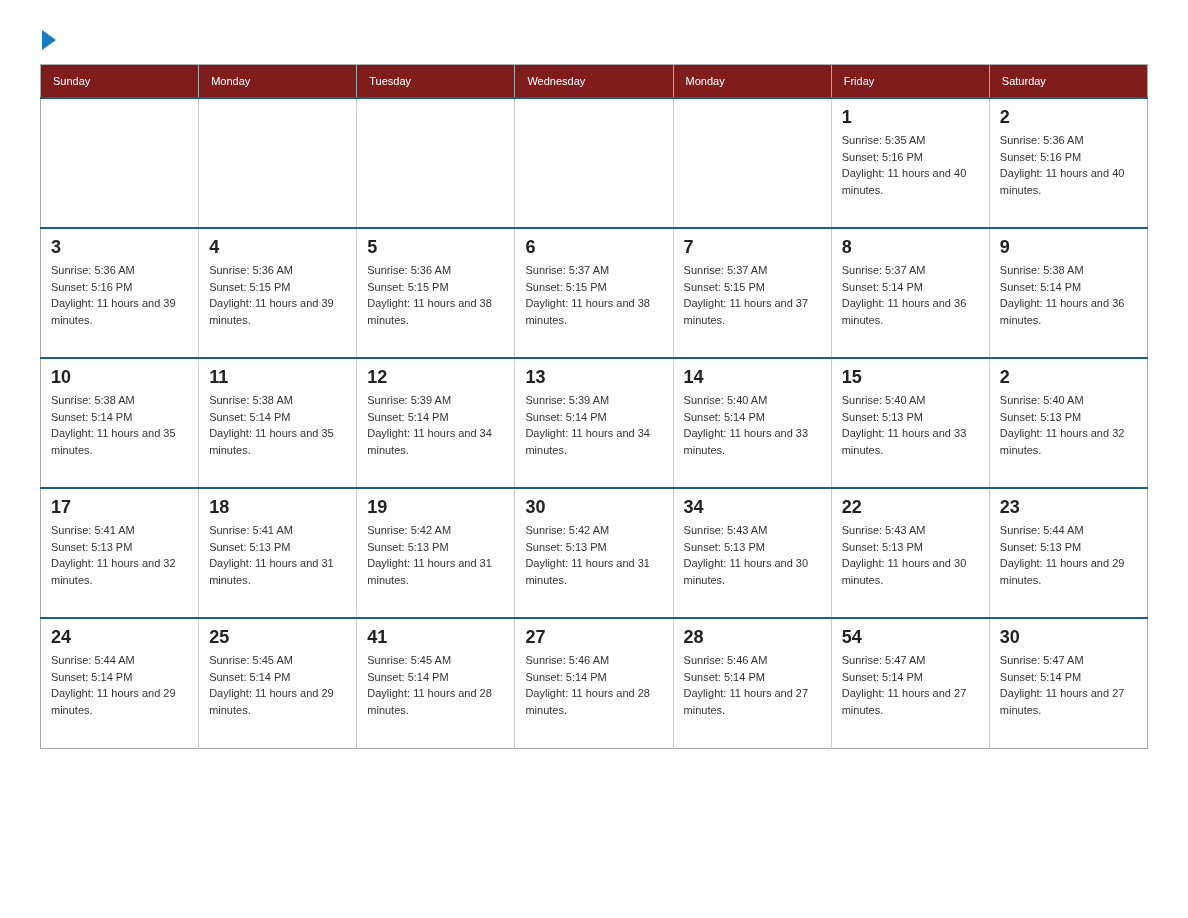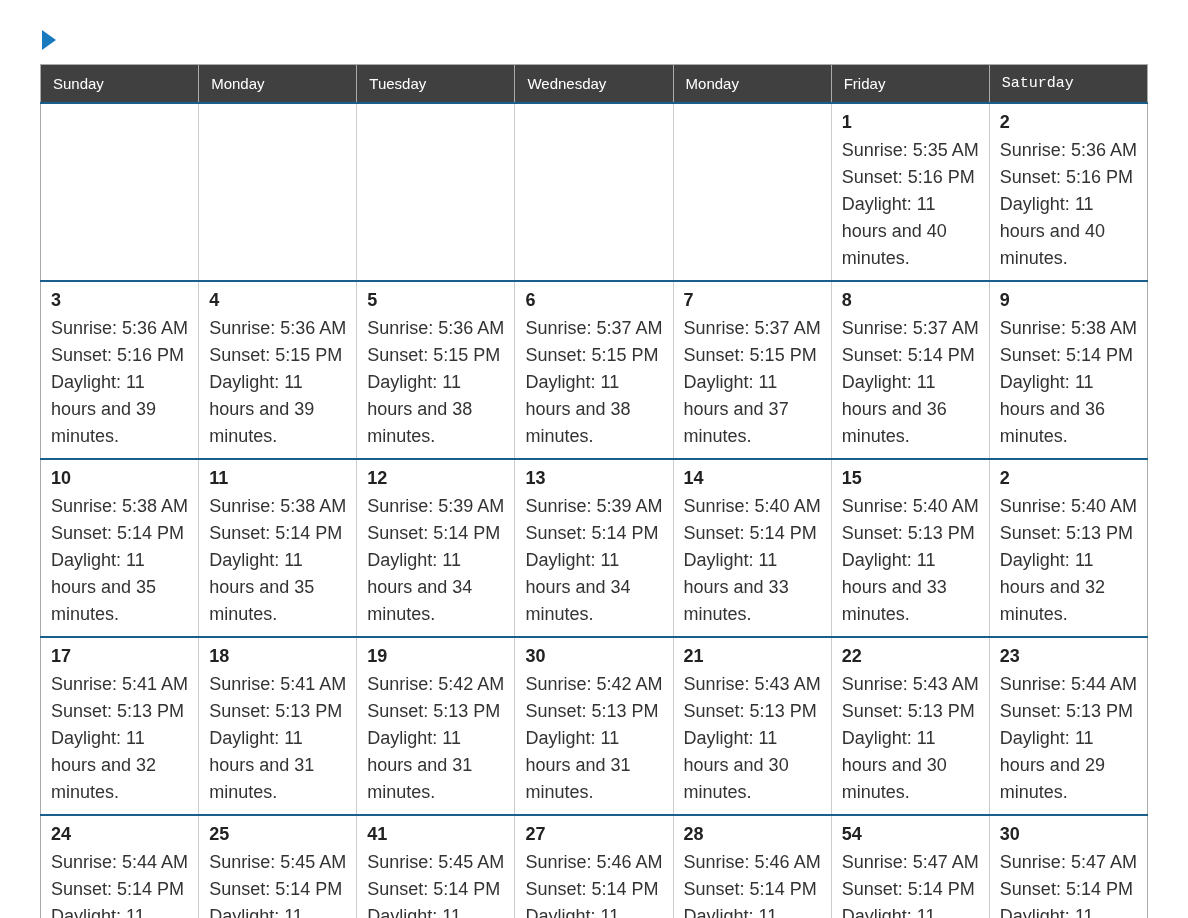--- a/index.html
+++ b/index.html
@@ -57,31 +57,30 @@
       font-size: 22px;
       color: #444;
       margin-top: 4px;
     }
     .calendar-table {
       width: 100%;
       border-collapse: collapse;
       border: 1px solid #aaa;
     }
     .calendar-table thead tr th {
-      background-color: #404040;
+      background-color: #7f1d1d;
       color: #fff;
-      font-size: 15px;
+      font-size: 11px;
       font-weight: normal;
       padding: 10px 12px;
       text-align: left;
       border-right: 1px solid #aaa;
     }
     .calendar-table thead tr th:last-child {
       border-right: none;
-      font-family: Liberation Mono, monospace;
     }
     .calendar-table tbody tr {
       border-top: 2px solid #1a5f8c;
     }
     .calendar-table tbody tr td {
       vertical-align: top;
       padding: 8px 10px;
       border-right: 1px solid #ccc;
       width: 14.28%;
       font-size: 13px;
@@ -92,21 +91,21 @@
       border-right: none;
     }
     .day-number {
       font-size: 18px;
       font-weight: bold;
       color: #222;
       display: block;
       margin-bottom: 4px;
     }
     .day-info {
-      font-size: 18px;
+      font-size: 11px;
       line-height: 1.5;
       color: #333;
     }
     .empty-cell {
       background: #fff;
     }
   </style>
 </head>
 <body>
 
@@ -263,21 +262,21 @@
 Sunset: 5:13 PM
 Daylight: 11 hours and 31 minutes.</div>
         </td>
         <td>
           <span class="day-number">30</span>
           <div class="day-info" style="white-space: pre-line;">Sunrise: 5:42 AM
 Sunset: 5:13 PM
 Daylight: 11 hours and 31 minutes.</div>
         </td>
         <td>
-          <span class="day-number">21</span>
+          <span class="day-number">34</span>
           <div class="day-info" style="white-space: pre-line;">Sunrise: 5:43 AM
 Sunset: 5:13 PM
 Daylight: 11 hours and 30 minutes.</div>
         </td>
         <td>
           <span class="day-number">22</span>
           <div class="day-info" style="white-space: pre-line;">Sunrise: 5:43 AM
 Sunset: 5:13 PM
 Daylight: 11 hours and 30 minutes.</div>
         </td>

